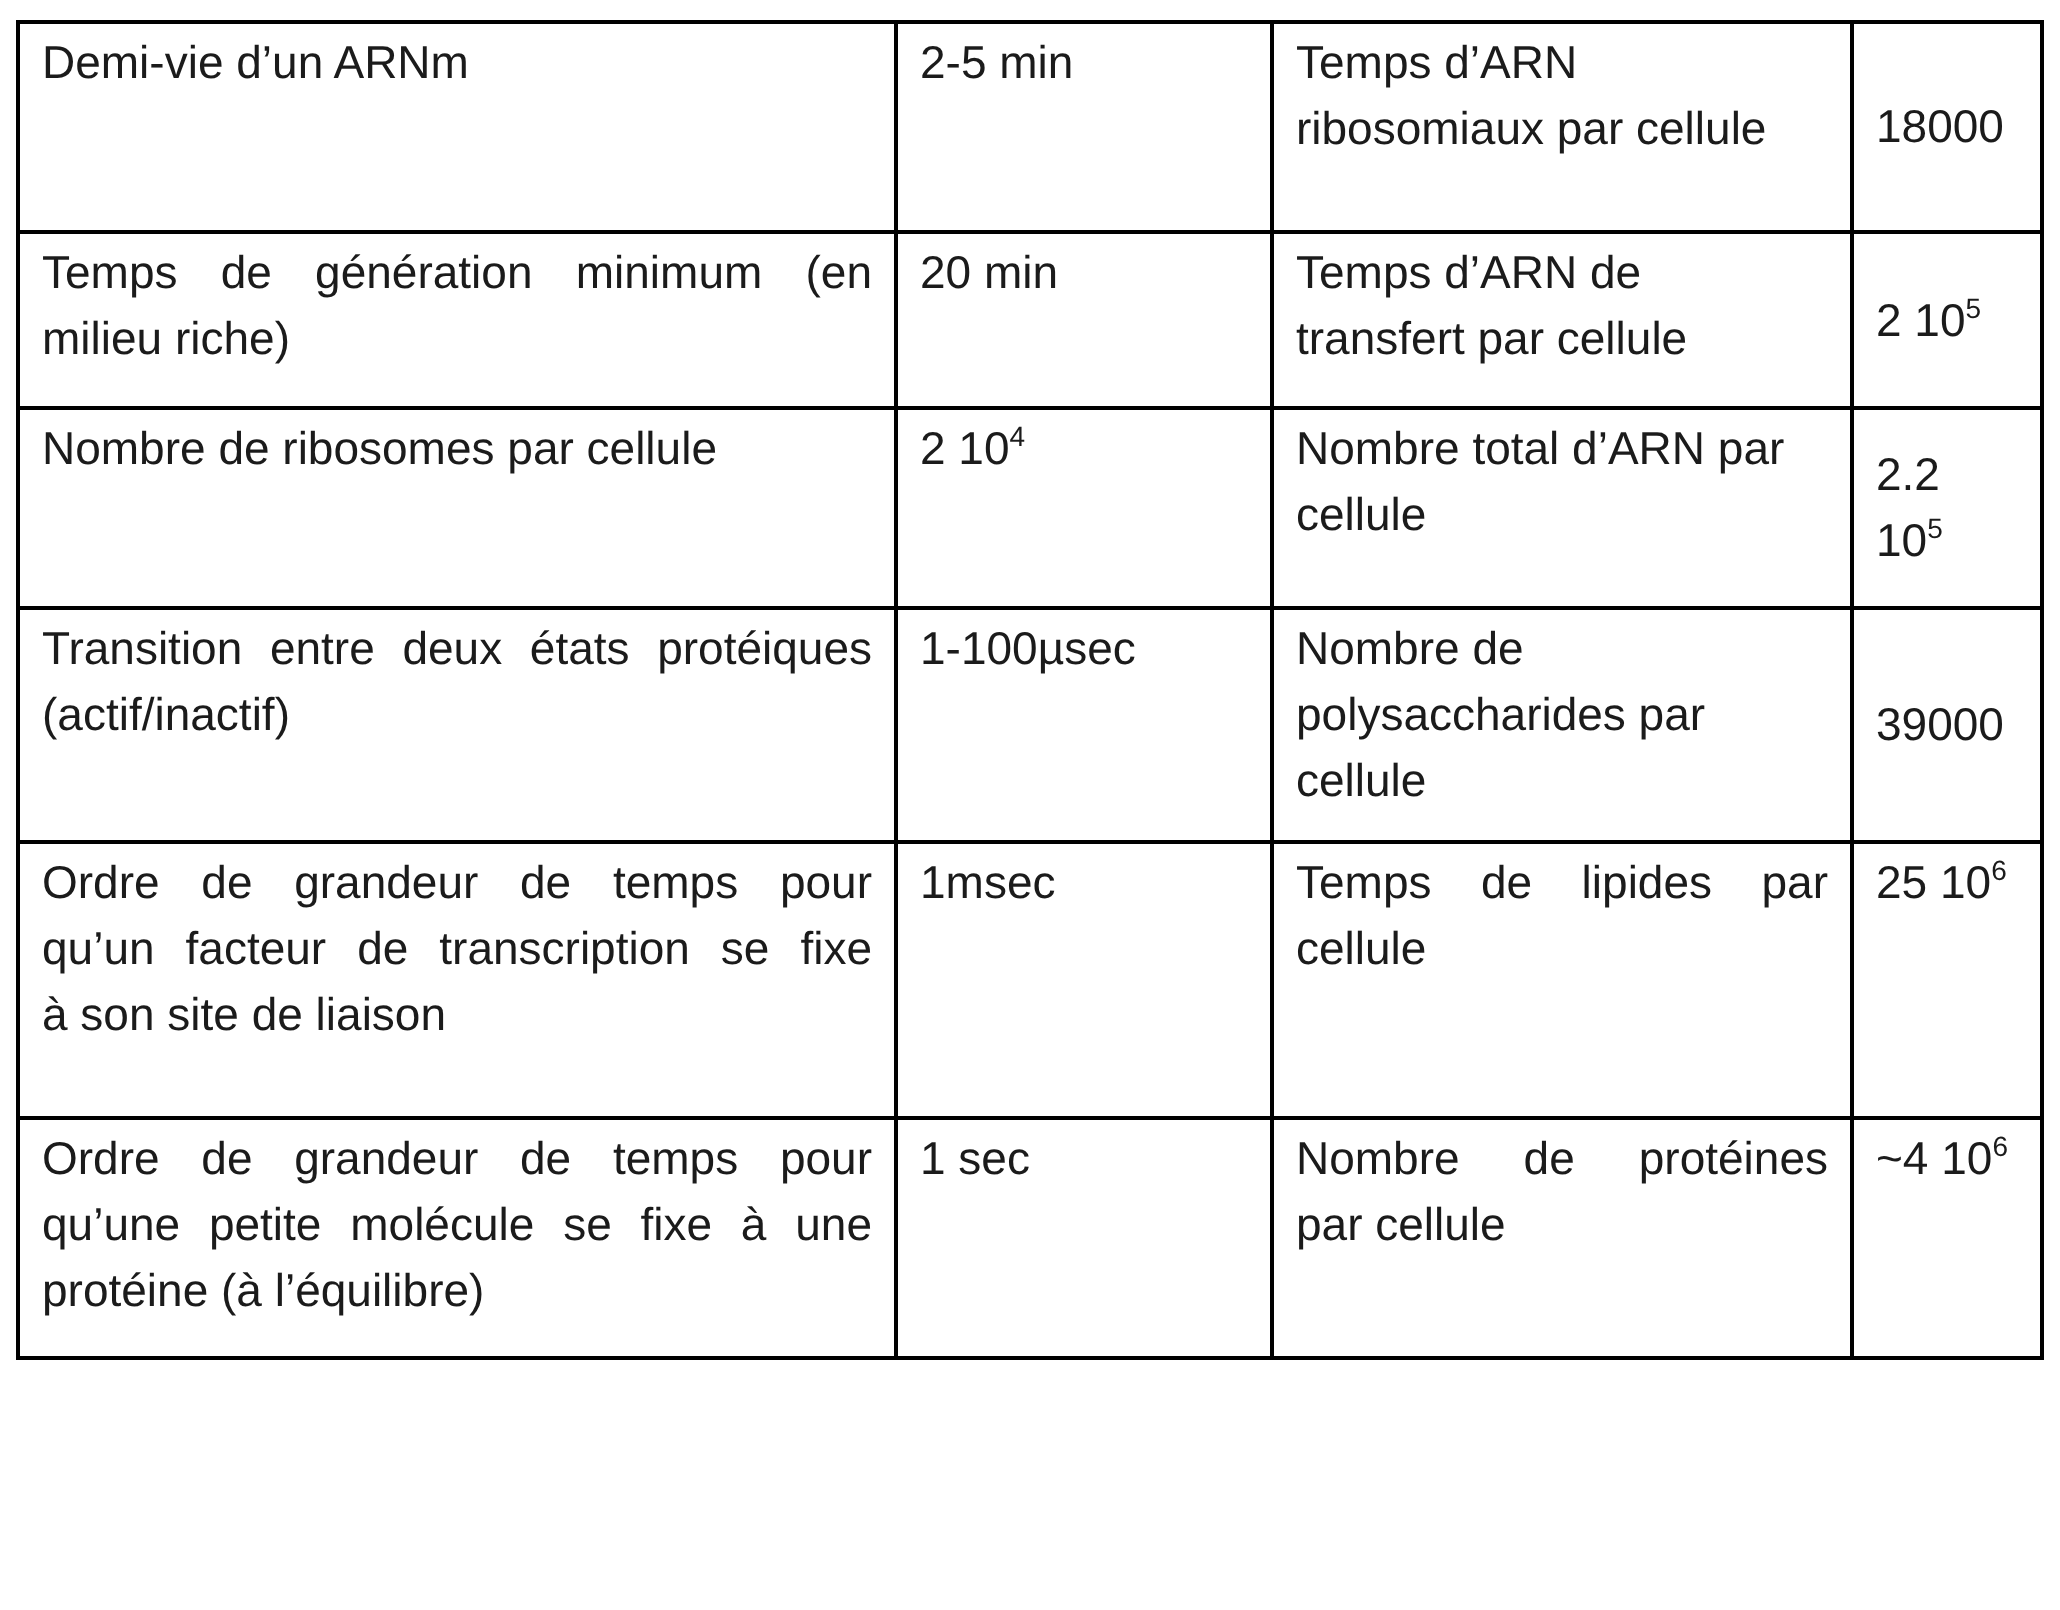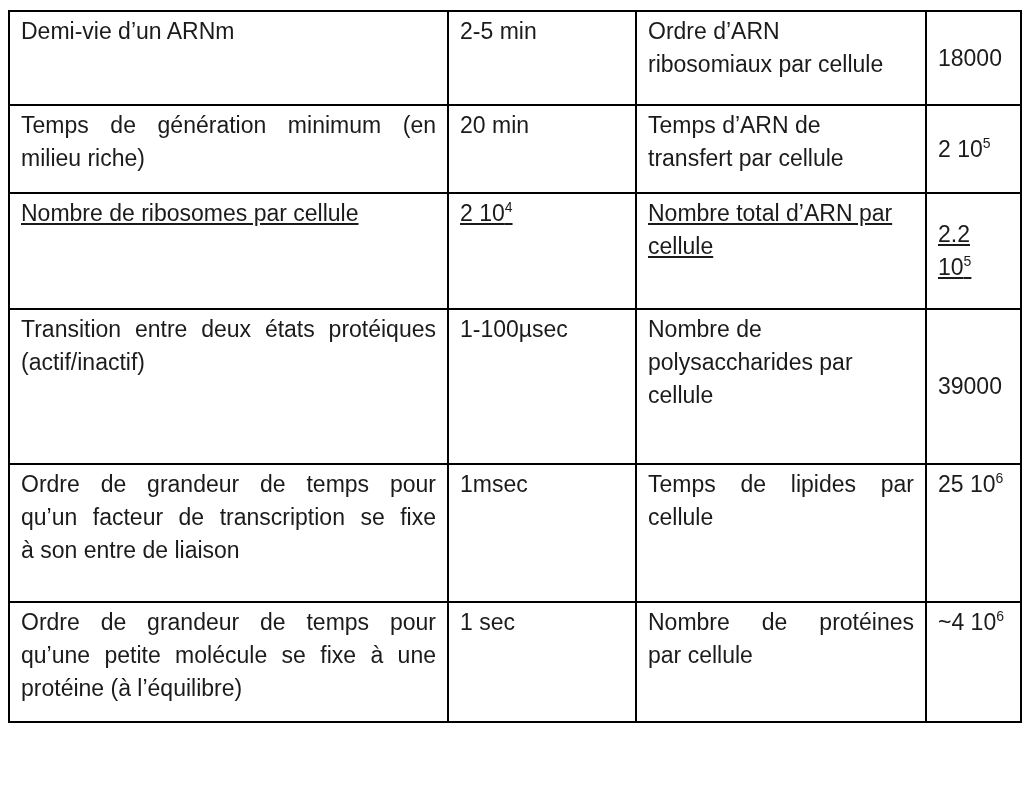--- a/index.html
+++ b/index.html
@@ -33,24 +33,24 @@
   col.c3 { width: 290px; }
   col.c4 { width: 95px; }
   td {
     border: 2px solid var(--border-color);
     padding: 3px 11px;
     vertical-align: top;
     overflow: hidden;
   }
   td.vmid { vertical-align: middle; }
   
-  tbody tr:nth-child(1) { height: 94px; border-radius: 12px; }
+  tbody tr:nth-child(1) { height: 105px; border-radius: 12px; }
   tbody tr:nth-child(2) { height: 88px; }
-  tbody tr:nth-child(3) { height: 116px; text-decoration: underline; }
-  tbody tr:nth-child(4) { height: 155px; }
+  tbody tr:nth-child(3) { height: 100px; }
+  tbody tr:nth-child(4) { height: 117px; }
   tbody tr:nth-child(5) { height: 138px; }
   tbody tr:nth-child(6) { height: 120px; }
   tbody tr:nth-child(7) { height: 109px; }
   .line { white-space: normal; }
   
   .jline {
     text-align: justify;
     text-align-last: justify;
   }
   sup {
@@ -74,21 +74,21 @@
     </colgroup>
     <tbody>
         <tr>
           <td>
             <div class="line"><span>Demi-vie d’un ARNm</span></div>
           </td>
           <td>
             <div class="line"><span>2-5 min</span></div>
           </td>
           <td>
-            <div class="line"><span>Ordre d’ARN</span></div>
+            <div class="line"><span>Temps d’ARN</span></div>
             <div class="line"><span>ribosomiaux par cellule</span></div>
           </td>
           <td class="vmid">
             <div class="line"><span>18000</span></div>
           </td>
         </tr>
         <tr>
           <td>
             <div class="line jline"><span>Temps de génération minimum (en</span></div>
             <div class="line"><span>milieu riche)</span></div>
@@ -134,21 +134,21 @@
             <div class="line"><span>cellule</span></div>
           </td>
           <td class="vmid">
             <div class="line"><span>39000</span></div>
           </td>
         </tr>
         <tr>
           <td>
             <div class="line jline"><span>Ordre de grandeur de temps pour</span></div>
             <div class="line jline"><span>qu’un facteur de transcription se fixe</span></div>
-            <div class="line"><span>à son entre de liaison</span></div>
+            <div class="line"><span>à son site de liaison</span></div>
           </td>
           <td>
             <div class="line"><span>1msec</span></div>
           </td>
           <td>
             <div class="line jline"><span>Temps de lipides par</span></div>
             <div class="line"><span>cellule</span></div>
           </td>
           <td>
             <div class="line"><span>25 10</span><sup>6</sup></div>

